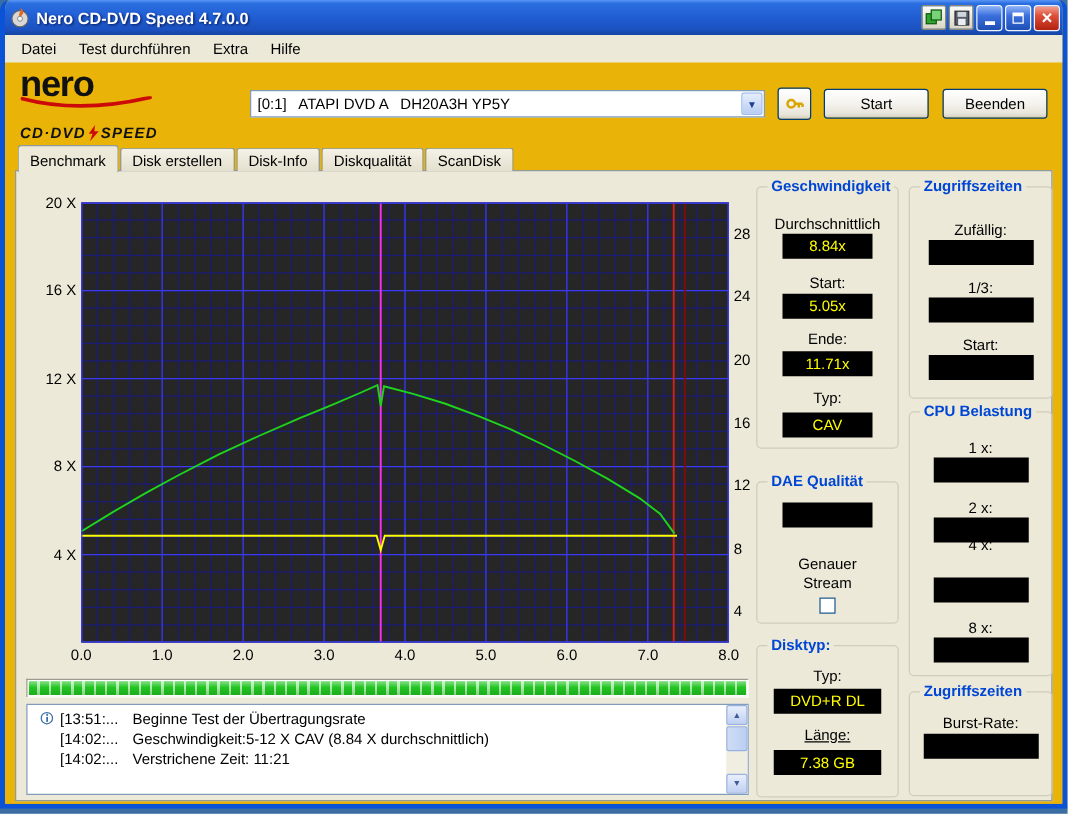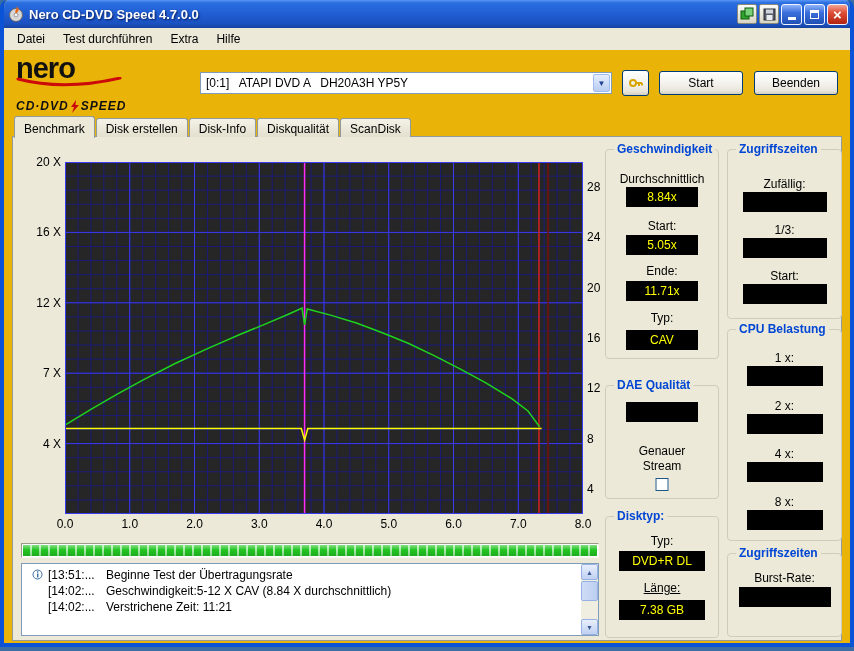--- a/index.html
+++ b/index.html
@@ -195,21 +195,21 @@
     <div class="tab">Diskqualität</div>
     <div class="tab">ScanDisk</div>
   </div>
 
   <div class="page">
 
     <div class="yaxis-left">
       <span style="top:calc(0% - 7px)">20 X</span>
       <span style="top:calc(20% - 7px)">16 X</span>
       <span style="top:calc(40% - 7px)">12 X</span>
-      <span style="top:calc(60% - 7px)">7 X</span>
+      <span style="top:calc(60% - 7px)">8 X</span>
       <span style="top:calc(80% - 7px)">4 X</span>
     </div>
 
     <div class="plot" style="background: rgb(38, 38, 38);">
       <svg viewBox="0 0 518 352" width="518" height="352">
           <line x1="0" y1="0" x2="0" y2="352" stroke="#1b1b78" stroke-width="1"></line>
           <line x1="12.950000000000001" y1="0" x2="12.950000000000001" y2="352" stroke="#1b1b78" stroke-width="1"></line>
           <line x1="25.900000000000002" y1="0" x2="25.900000000000002" y2="352" stroke="#1b1b78" stroke-width="1"></line>
           <line x1="38.85000000000001" y1="0" x2="38.85000000000001" y2="352" stroke="#1b1b78" stroke-width="1"></line>
           <line x1="51.800000000000004" y1="0" x2="51.800000000000004" y2="352" stroke="#1b1b78" stroke-width="1"></line>
@@ -393,21 +393,21 @@
       <span class="glabel" style="top:119px;">Start:</span>
       <div class="vbox" style="top:134px; width:84px;"></div>
     </div>
 
     <div class="group col2" style="top:192px; height:212px;">
       <span class="group-caption">CPU Belastung</span>
       <span class="glabel" style="top:21px;">1 x:</span>
       <div class="vbox" style="top:36px; width:76px;"></div>
       <span class="glabel" style="top:69px;">2 x:</span>
       <div class="vbox" style="top:84px; width:76px;"></div>
-      <span class="glabel" style="top:117px;">4 x:</span>
+      <span class="glabel" style="top:99px;">4 x:</span>
       <div class="vbox" style="top:132px; width:76px;"></div>
       <span class="glabel" style="top:165px;">8 x:</span>
       <div class="vbox" style="top:180px; width:76px;"></div>
     </div>
 
     <div class="group col2" style="top:416px; height:84px;">
       <span class="group-caption">Zugriffszeiten</span>
       <span class="glabel" style="top:17px;">Burst-Rate:</span>
       <div class="vbox" style="top:33px; width:92px;"></div>
     </div>

